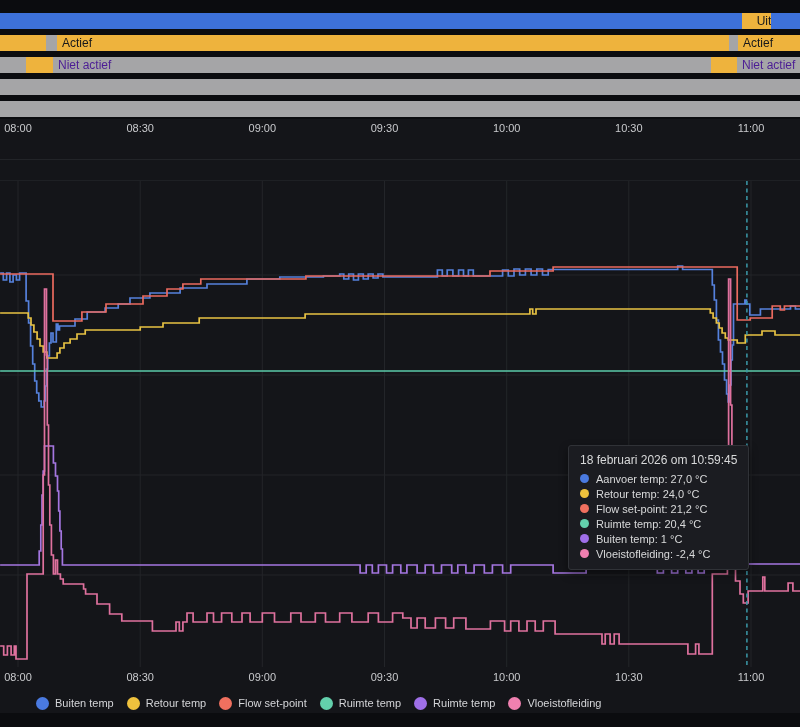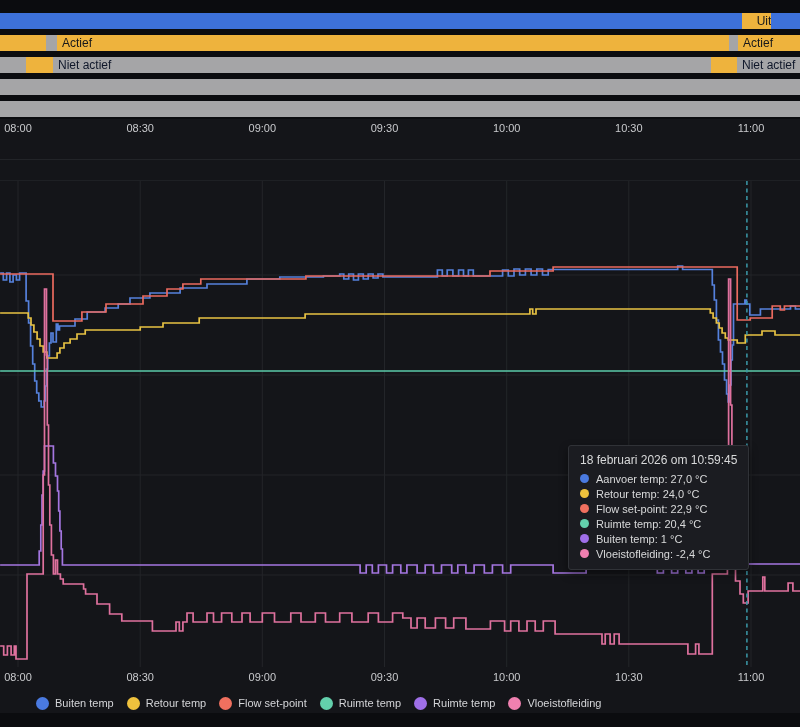--- a/index.html
+++ b/index.html
@@ -9,21 +9,21 @@
     font-family:"Liberation Sans",sans-serif;
   }
   
   #tl-rows{position:absolute;top:0;left:0;width:800px;height:119px;background:#0b0c0f}
   .tl-row{position:absolute;left:0;width:800px;height:16px}
   .tl-seg{position:absolute;top:0;height:16px;display:flex;align-items:center;overflow:hidden}
   .tl-seg.center{justify-content:center}
   .tl-label{font-size:12px;line-height:16px;padding-left:5px;white-space:nowrap}
   .tl-seg.center .tl-label{padding-left:0}
   .tl-label.dark{color:#17181b;font-weight:500}
-  .tl-label.light{color:#0f172a}
+  .tl-label.light{color:#4c1d95}
   #tl-axis{position:absolute;top:122px;left:0;width:800px;height:16px}
   .axis-label{position:absolute;transform:translateX(-50%);font-size:11px;color:#c9cacd;white-space:nowrap}
   #divider-line{position:absolute;top:159px;left:0;width:800px;height:1px;background:#222428}
   
   #plot{position:absolute;top:180px;left:0;width:800px;height:486px;border-top:1px solid #1e2024}
   #chart-svg{position:absolute;top:0;left:0;display:block}
   .grid{stroke:#232529;stroke-width:1}
   .cursor{stroke:#3b98a9;stroke-width:1.5;stroke-dasharray:4 3.5}
   #tooltip{position:absolute;left:568px;top:264px;background:#1b1c21;border:1px solid #303237;
     border-radius:3px;padding:7px 11px 8px;box-shadow:0 4px 10px rgba(0,0,0,.45);z-index:5}
@@ -118,21 +118,21 @@
           <div class="tt-row">
             <span class="dot" style="background: rgb(74, 122, 224);"></span>
             <span>Aanvoer temp: 27,0 °C</span>
           </div>
           <div class="tt-row">
             <span class="dot" style="background: rgb(239, 194, 61);"></span>
             <span>Retour temp: 24,0 °C</span>
           </div>
           <div class="tt-row">
             <span class="dot" style="background: rgb(240, 112, 95);"></span>
-            <span>Flow set-point: 22,9 °C</span>
+            <span>Flow set-point: 21,2 °C</span>
           </div>
           <div class="tt-row">
             <span class="dot" style="background: rgb(99, 208, 172);"></span>
             <span>Ruimte temp: 20,4 °C</span>
           </div>
           <div class="tt-row">
             <span class="dot" style="background: rgb(159, 111, 232);"></span>
             <span>Buiten temp: 1 °C</span>
           </div>
           <div class="tt-row">

